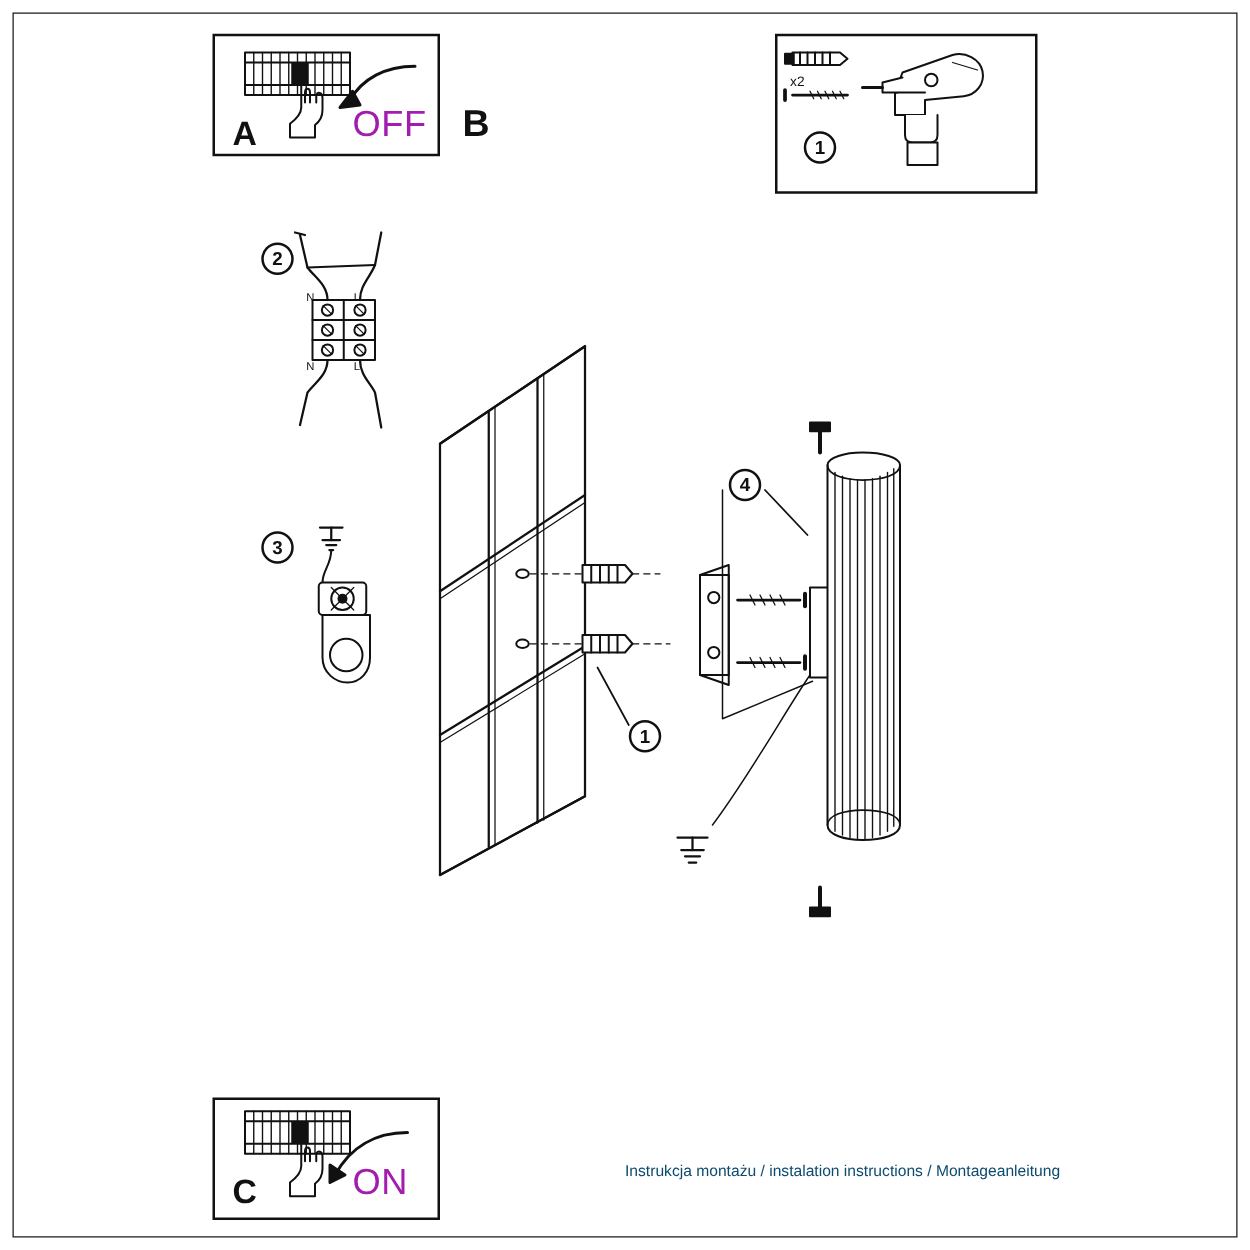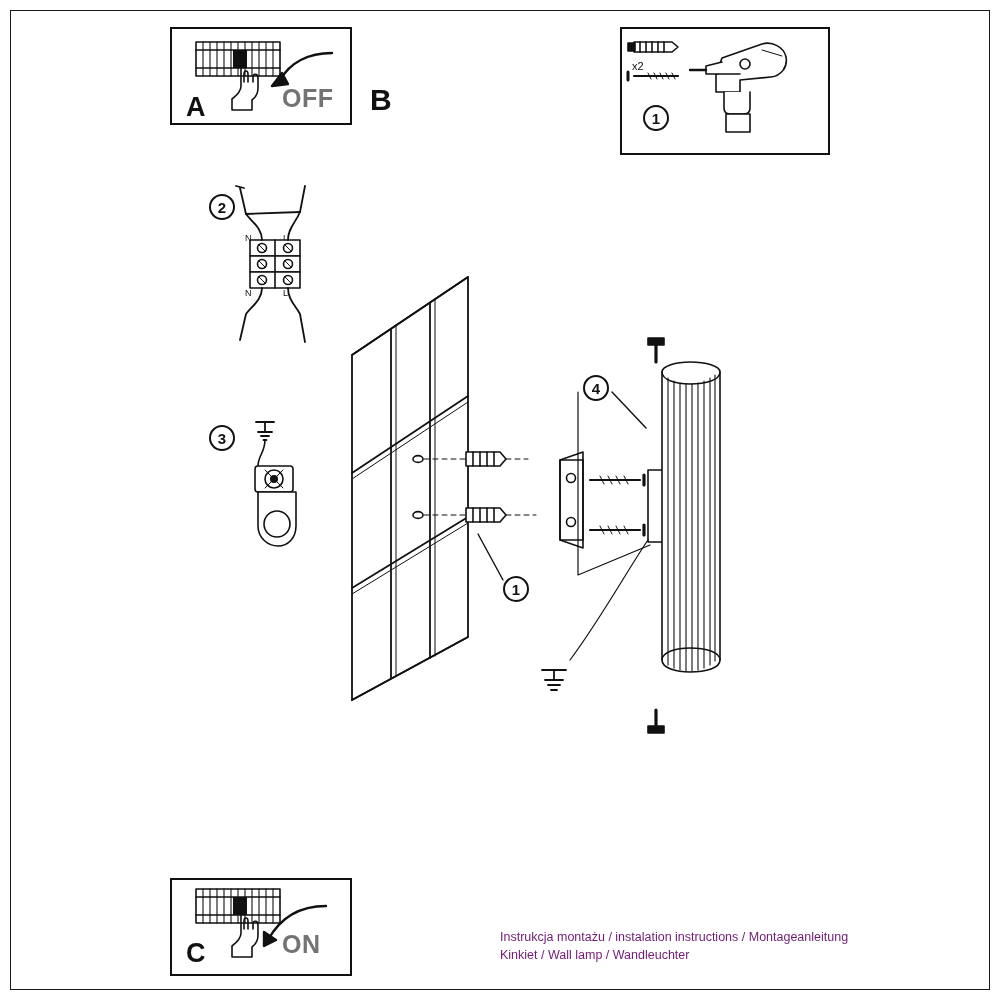--- a/index.html
+++ b/index.html
@@ -34,44 +34,44 @@
   }
   .label-letter {
     position: absolute;
     font-size: 27px;
     font-weight: bold;
     color: #111111;
     letter-spacing: 0.5px;
   }
   .label-word {
     position: absolute;
-    font-size: 25px;
-    font-weight: bold;
-    color: #737373;
+    font-size: 29px;
+    font-weight: normal;
+    color: #a21caf;
     letter-spacing: 0.5px;
   }
   .circle-num {
     position: absolute;
     width: 26px;
     height: 26px;
     border: 2px solid #111111;
     border-radius: 50%;
     box-sizing: border-box;
     font-size: 15px;
     font-weight: bold;
     color: #111111;
     display: flex;
     align-items: center;
     justify-content: center;
     background: #ffffff;
   }
   .footer-text {
     position: absolute;
     font-size: 12.5px;
-    color: #701a75;
+    color: #0c4a6e;
     line-height: 18px;
     white-space: pre-line;
   }
   .x2-label {
     position: absolute;
     font-size: 11px;
     color: #111111;
   }
   svg.overlay {
     position: absolute;
@@ -114,21 +114,20 @@
   <div class="box" style="left:170px; top:878px; width:182px; height:98px;"></div>
   <div class="label-letter" style="left:186px; top:938px;">C</div>
   <div class="label-word" style="left:282px; top:930px;">ON</div>
 
   <div class="nl-label" style="left:245px; top:233px;">N</div>
   <div class="nl-label" style="left:283px; top:233px;">L</div>
   <div class="nl-label" style="left:245px; top:288px;">N</div>
   <div class="nl-label" style="left:283px; top:288px;">L</div>
 
   <div class="footer-text" style="left:500px; top:928px; width:420px;">Instrukcja montażu / instalation instructions / Montageanleitung</div>
-  <div class="footer-text" style="left:500px; top:946px; width:420px;">Kinkiet / Wall lamp / Wandleuchter</div>
 
   <svg class="overlay" viewBox="0 0 1000 1000" xmlns="http://www.w3.org/2000/svg">
     <g fill="none" stroke="#111111" stroke-width="1.6" stroke-linecap="round" stroke-linejoin="round">
 
       <g>
         <rect x="196" y="42" width="84" height="34" fill="#ffffff"></rect>
         <line x1="196" y1="50" x2="280" y2="50"></line>
         <line x1="196" y1="68" x2="280" y2="68"></line>
         <g stroke-width="1.1">
           <line x1="203" y1="42" x2="203" y2="76"></line>

